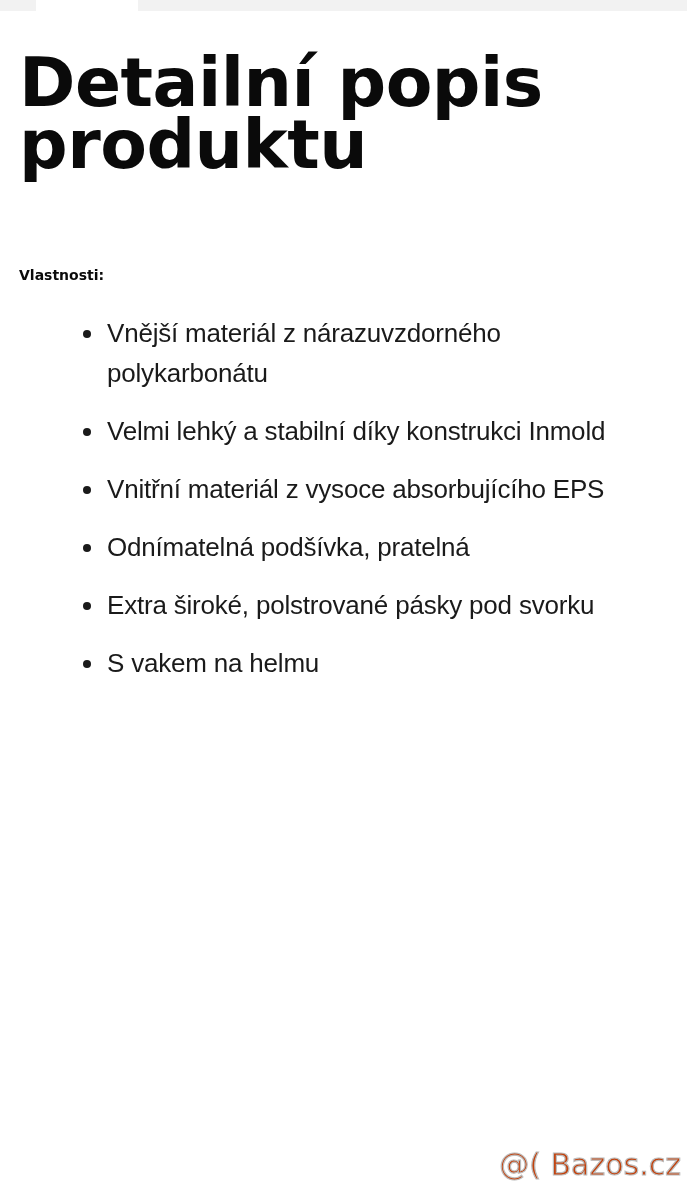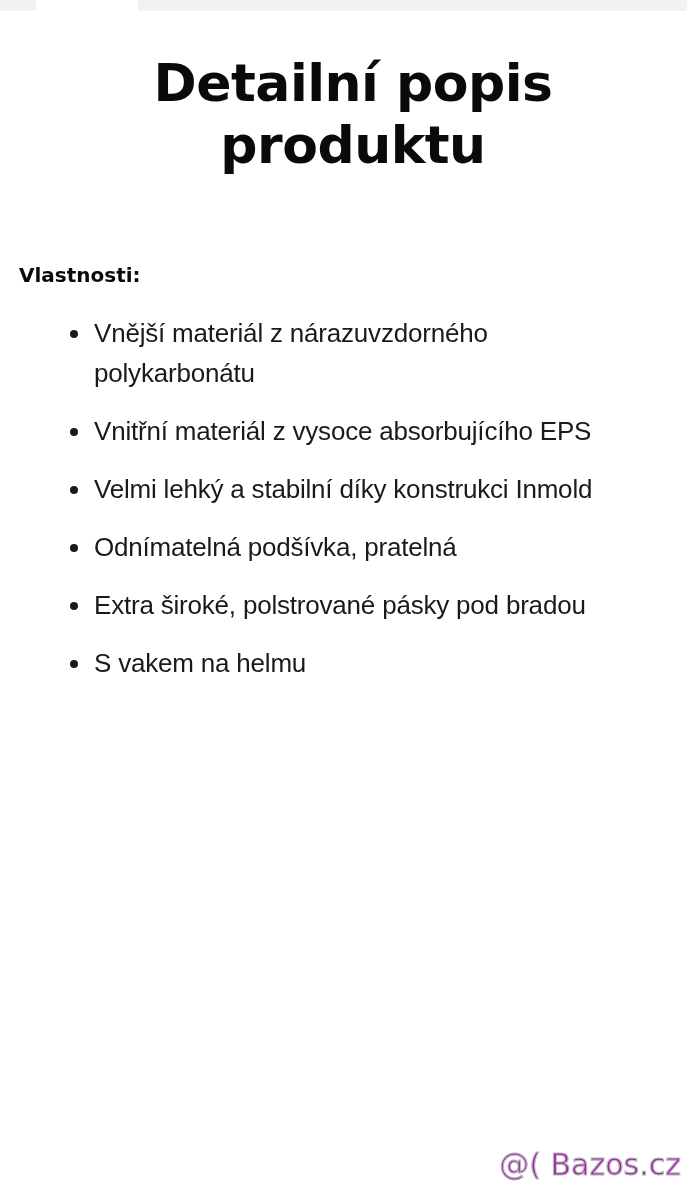--- a/index.html
+++ b/index.html
@@ -6,61 +6,61 @@
   body {
     width: 687px; height: 1200px; overflow: hidden; position: relative;
     font-family: "Liberation Sans", sans-serif; color: #111111;
   }
   .topbar { position: absolute; top: 0; height: 11px; background: #f2f2f2; }
   .topbar.left { left: 0; width: 36px; }
   .topbar.right { left: 138px; right: 0; }
   .title {
     position: absolute; left: 19px; top: 52px; margin: 0;
     font-family: "DejaVu Sans", sans-serif; font-weight: bold;
-    font-size: 52px; line-height: 62px; letter-spacing: -0.5px; color: #0a0a0a; text-align: center;
+    font-size: 68px; line-height: 62px; letter-spacing: -0.5px; color: #0a0a0a;
   }
   .subhead {
     position: absolute; left: 19px; top: 258px; margin: 0;
     font-family: "DejaVu Sans", sans-serif; font-weight: bold;
-    font-size: 20px; line-height: 34px; color: #0a0a0a;
+    font-size: 14px; line-height: 34px; color: #0a0a0a;
   }
   ul.features {
-    position: absolute; left: 4px; top: 313px; width: 632px;
+    position: absolute; left: 17px; top: 313px; width: 632px;
     margin: 0; padding: 0; list-style: none;
   }
   ul.features li {
     position: relative; padding-left: 90px; padding-right: 8px;
     font-family: "Liberation Sans", sans-serif;
     font-size: 26px; line-height: 40px; color: #1a1a1a;
     margin-bottom: 18px; letter-spacing: -0.2px;
   }
   ul.features li::before {
     content: ""; position: absolute; left: 66px; top: 17px;
     width: 8px; height: 8px; border-radius: 50%; background: #1a1a1a;
   }
   .watermark {
     position: absolute; right: 6px; top: 1147px;
     font-family: "DejaVu Sans", sans-serif; font-size: 30px;
-    color: #a21caf; letter-spacing: 0px;
+    color: #c2410c; letter-spacing: 0px;
     -webkit-text-stroke: 1.2px #bdbdbd;
     text-shadow: 0 0 1px #d0d0d0;
   }
 </style>
 </head>
 <body>
 
 <div class="topbar left"></div>
 <div class="topbar right"></div>
 
 <h1 class="title">Detailní popis produktu</h1>
 
 <h2 class="subhead">Vlastnosti:</h2>
 
 <ul class="features">
   <li>Vnější materiál z nárazuvzdorného polykarbonátu</li>
+  <li>Velmi lehký a stabilní díky konstrukci Inmold</li>
   <li>Vnitřní materiál z vysoce absorbujícího EPS</li>
-  <li>Velmi lehký a stabilní díky konstrukci Inmold</li>
   <li>Odnímatelná podšívka, pratelná</li>
-  <li>Extra široké, polstrované pásky pod bradou</li>
+  <li>Extra široké, polstrované pásky pod svorku</li>
   <li>S vakem na helmu</li>
 </ul>
 
 <div class="watermark">@( Bazos.cz</div>
 
 </body></html>

